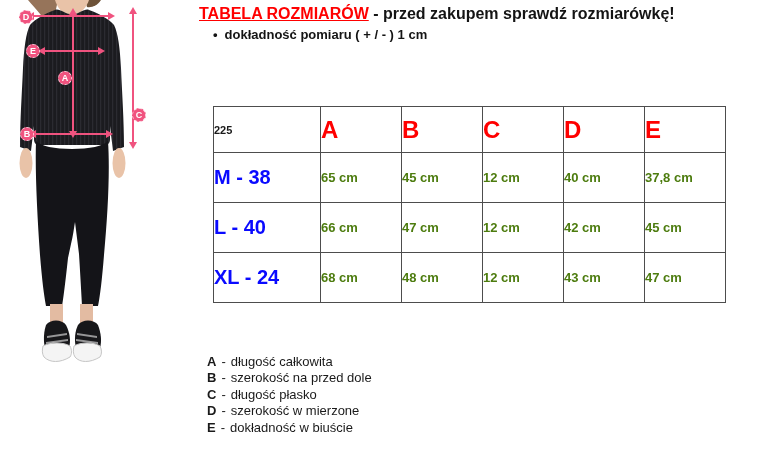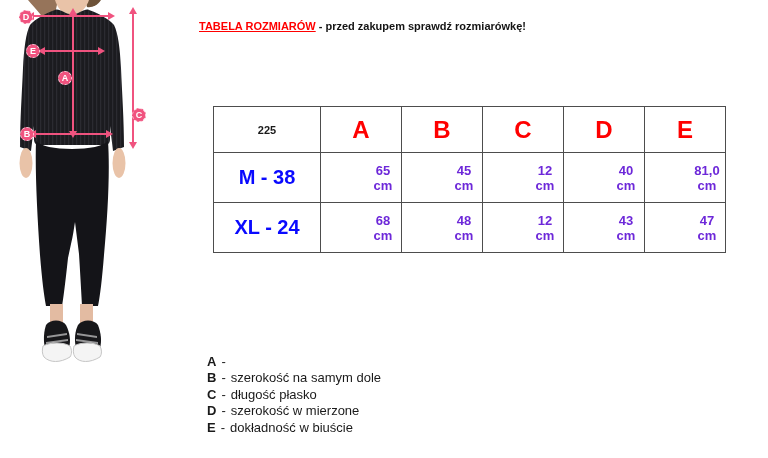--- a/index.html
+++ b/index.html
@@ -32,40 +32,40 @@
     border-bottom:7px solid var(--measure);}
   .mline.v::after{content:"";position:absolute;bottom:-2px;left:-3px;
     border-left:4px solid transparent;border-right:4px solid transparent;
     border-top:7px solid var(--measure);}
   .badge{position:absolute;width:14px;height:14px;border-radius:50%;
     background:var(--measure);border:1px dashed var(--measure_light);
     color:#fff;font-size:9px;font-weight:bold;line-height:12px;
     display:flex;align-items:center;justify-content:center;z-index:2;}
 
   
-  .headline{position:absolute;left:199px;top:20px;font-size:11px;font-weight:bold;
+  .headline{position:absolute;left:199px;top:5px;font-size:16px;font-weight:bold;
     white-space:nowrap;}
   .headline .title{color:var(--accent);text-decoration:underline;}
   .notes{position:absolute;left:213px;top:27px;list-style:none;}
   .notes li{font-size:13px;font-weight:bold;line-height:16px;}
   .notes li::before{content:"\2022";margin-right:7px;}
 
   
   table.size-table{position:absolute;left:213px;top:106px;border-collapse:collapse;
     table-layout:fixed;width:513px;}
-  .size-table td{border:1px solid var(--table_border);text-align:center;
+  .size-table td{border:1px solid var(--table_border);text-align:left;
     vertical-align:middle;background:#fff;}
   .size-table col.c0{width:107px;}
   .size-table col.cx{width:81px;}
   .size-table tr.head td{height:46px;}
   .size-table tr.body td{height:50px;}
   .size-table .code{font-size:11px;font-weight:bold;color:#1a1a1a;}
   .size-table .col-letter{font-size:24px;font-weight:bold;color:var(--accent);}
   .size-table .size-label{font-size:20px;font-weight:bold;color:var(--size_blue);}
-  .size-table .val{font-size:13px;font-weight:bold;color:#6d28d9;padding-left:44px;}
+  .size-table .val{font-size:13px;font-weight:bold;color:#4d7c0f;}
 
   
   .legend{position:absolute;left:207px;top:354px;}
   .legend-item{display:flex;gap:5px;align-items:baseline;height:16.4px;
     font-size:13px;color:#1a1a1a;}
   .legend-item b{font-weight:bold;}
 </style>
 </head>
 <body>
 
@@ -123,20 +123,21 @@
     <div class="badge" style="left:58px;top:71px;">A</div>
     <div class="badge" style="left:20px;top:127px;">B</div>
     <div class="badge" style="left:132px;top:108px;">C</div>
   </div>
 
   <div class="headline">
     <span class="title">TABELA ROZMIARÓW</span><span class="subtitle"> - przed zakupem sprawdź rozmiarówkę!</span>
   </div>
 
   <ul class="notes">
+    <li>dokładność pomiaru ( + / - ) 1 cm</li>
   </ul>
 
   <table class="size-table">
     <colgroup>
       <col class="c0">
         <col class="cx">
         <col class="cx">
         <col class="cx">
         <col class="cx">
         <col class="cx">
@@ -149,42 +150,51 @@
         <td class="col-letter">C</td>
         <td class="col-letter">D</td>
         <td class="col-letter">E</td>
       </tr>
       <tr class="body">
         <td class="size-label">M - 38</td>
         <td class="val">65 cm</td>
         <td class="val">45 cm</td>
         <td class="val">12 cm</td>
         <td class="val">40 cm</td>
-        <td class="val">81,0 cm</td>
+        <td class="val">37,8 cm</td>
+      </tr>
+      <tr class="body">
+        <td class="size-label">L - 40</td>
+        <td class="val">66 cm</td>
+        <td class="val">47 cm</td>
+        <td class="val">12 cm</td>
+        <td class="val">42 cm</td>
+        <td class="val">45 cm</td>
       </tr>
       <tr class="body">
         <td class="size-label">XL - 24</td>
         <td class="val">68 cm</td>
         <td class="val">48 cm</td>
         <td class="val">12 cm</td>
         <td class="val">43 cm</td>
         <td class="val">47 cm</td>
       </tr>
     </tbody>
   </table>
 
   <div class="legend">
     <div class="legend-item">
       <b>A</b>
       <span class="sep">-</span>
+      <span>długość całkowita</span>
     </div>
     <div class="legend-item">
       <b>B</b>
       <span class="sep">-</span>
-      <span>szerokość na samym dole</span>
+      <span>szerokość na przed dole</span>
     </div>
     <div class="legend-item">
       <b>C</b>
       <span class="sep">-</span>
       <span>długość płasko</span>
     </div>
     <div class="legend-item">
       <b>D</b>
       <span class="sep">-</span>
       <span>szerokość w mierzone</span>

